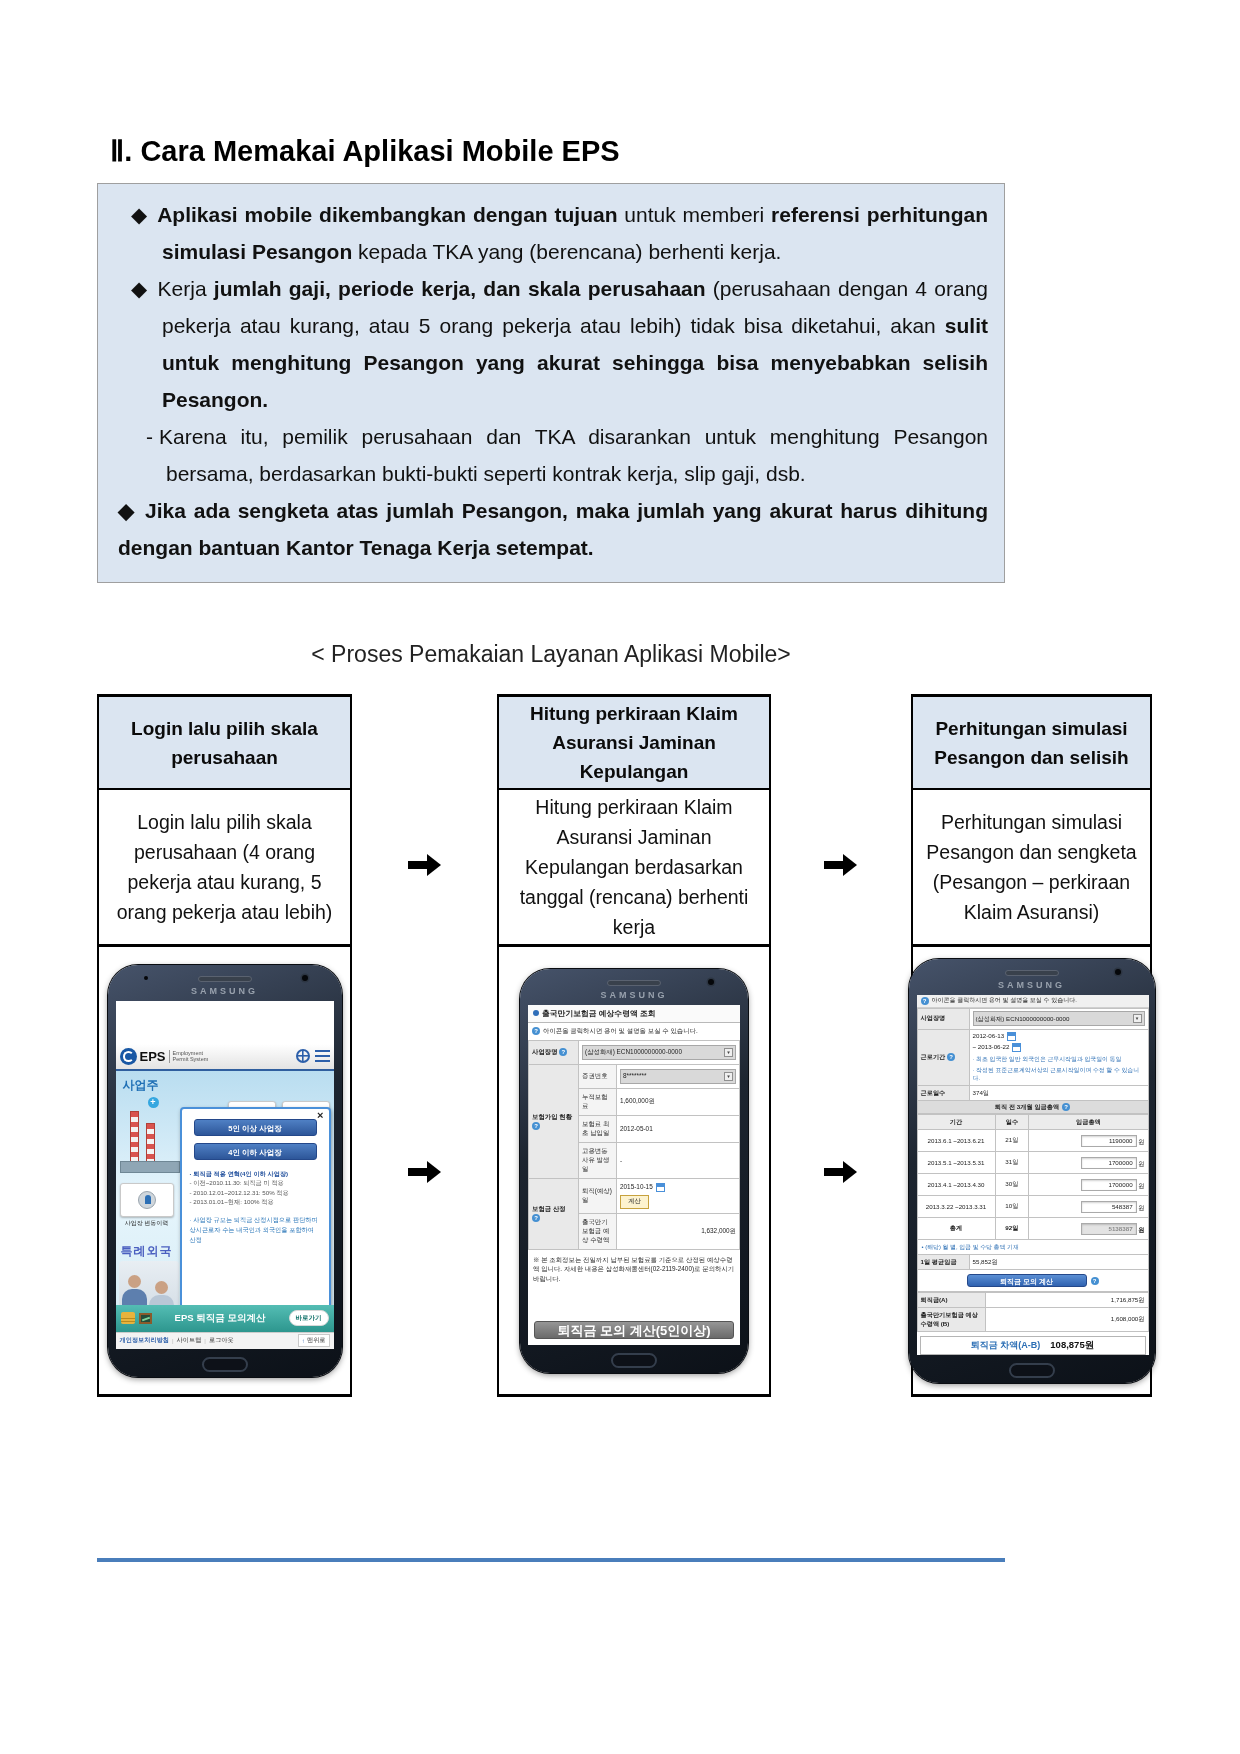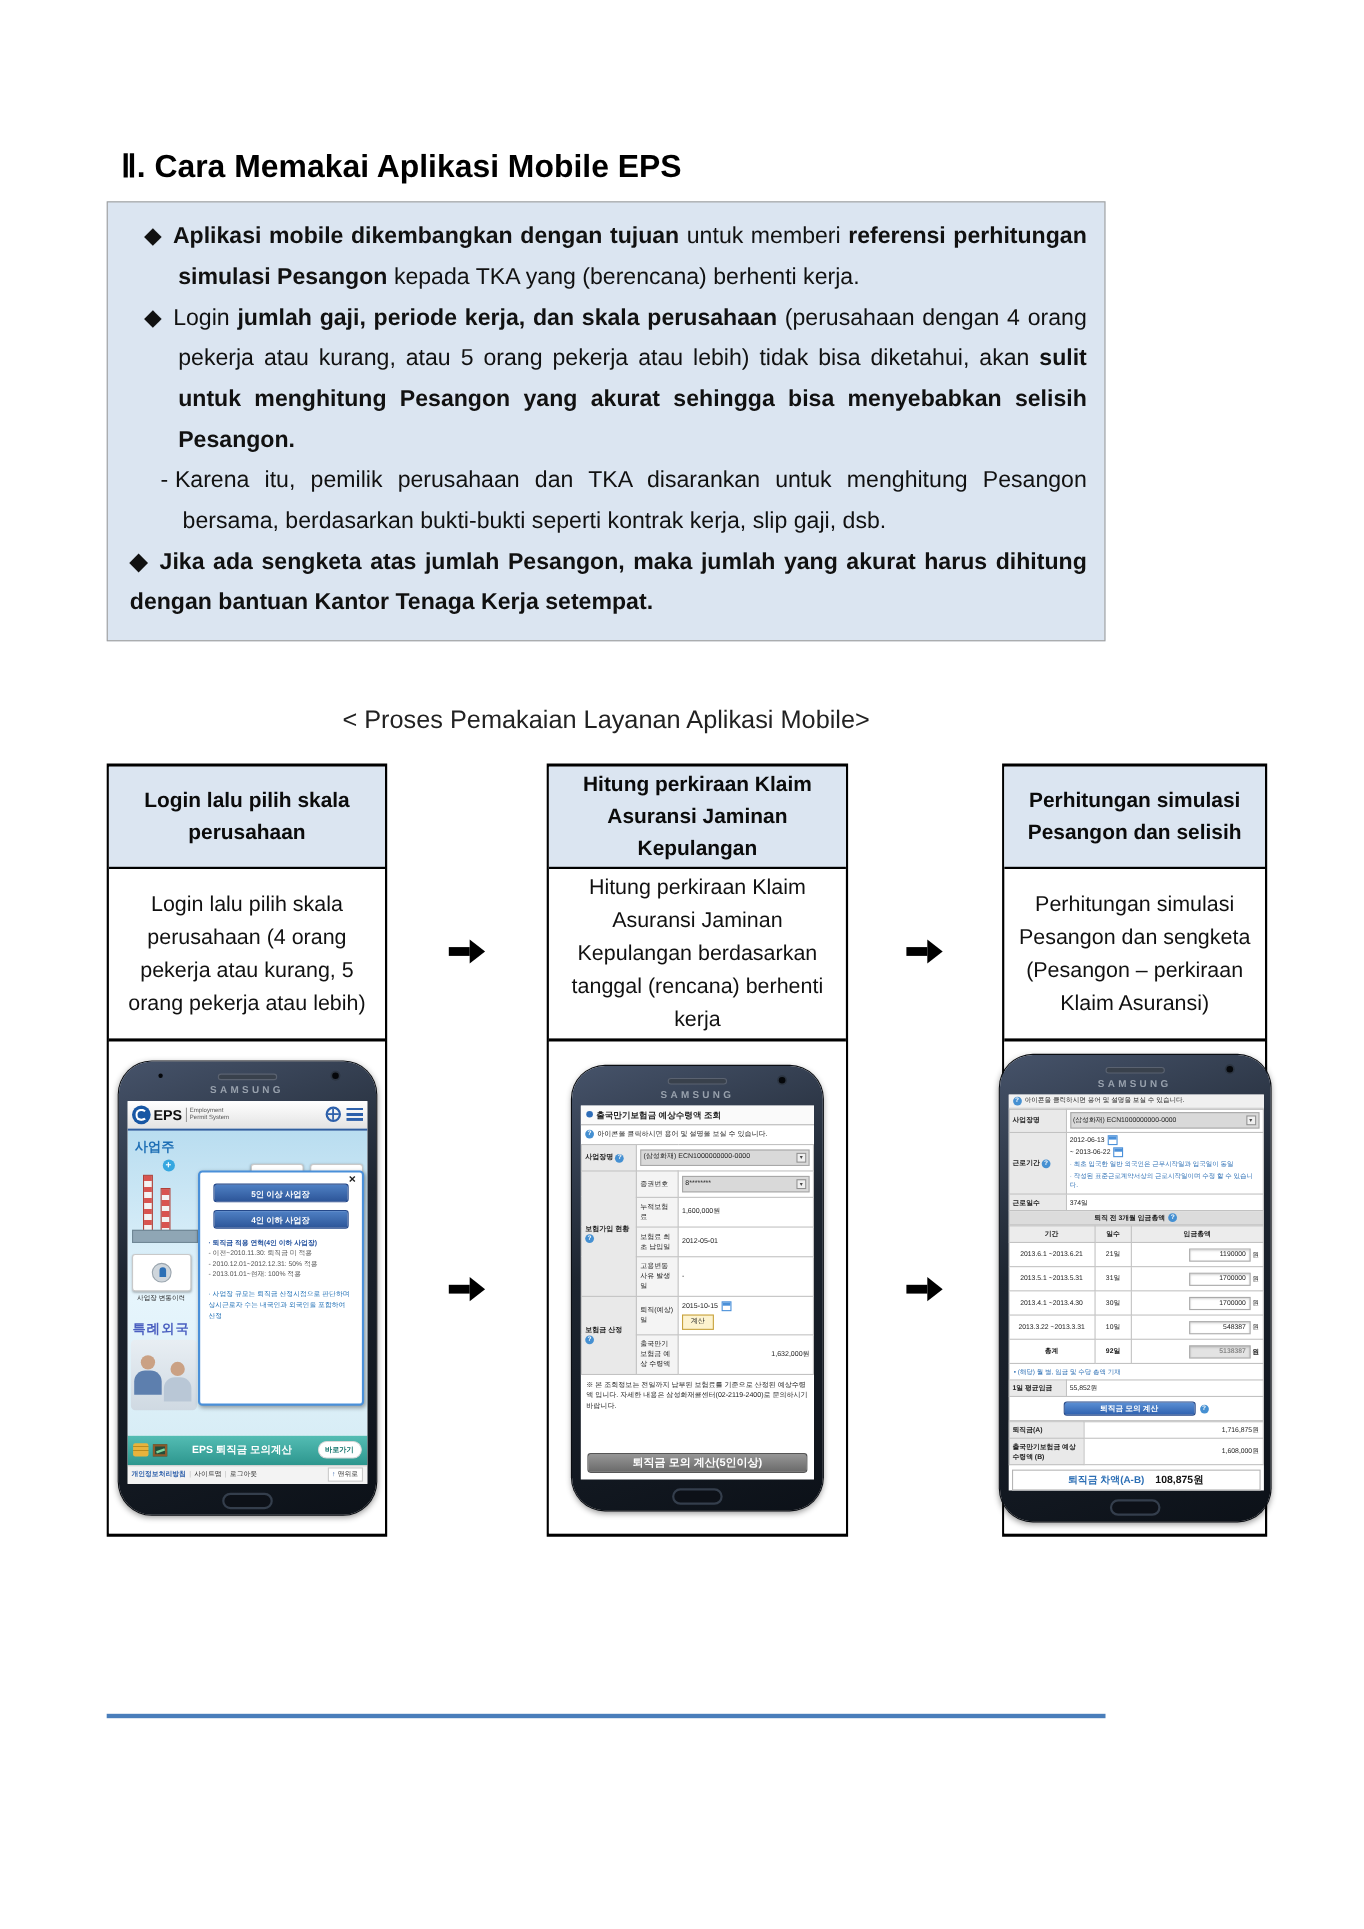--- a/index.html
+++ b/index.html
@@ -45,21 +45,21 @@
 .p1{width:234px;}.p2{width:228px;}.p3{width:246px;}
 .speaker{width:54px;height:6px;border-radius:3px;background:#39414c;border:1px solid #5a6270;margin:3px auto 0;}
 .cam{position:absolute;top:10px;right:34px;width:6px;height:6px;border-radius:50%;background:#05070a;box-shadow:0 0 0 1.5px #2c3542;}
 .cam2{position:absolute;top:11px;left:36px;width:4px;height:4px;border-radius:50%;background:#05070a;}
 .brand{text-align:center;color:#98a1ad;font-size:9px;font-weight:bold;letter-spacing:3px;margin:4px 0 5px;}
 .screen{background:#fff;overflow:hidden;margin:0 auto;}
 .home{position:absolute;bottom:5px;left:50%;transform:translateX(-50%);width:46px;height:15px;border-radius:8px;background:#0d1118;border:2px solid #343e4c;}
 
 
 .s1{width:218px;height:348px;display:flex;flex-direction:column;}
-.s1-head{height:27px;display:flex;align-items:center;padding:0 4px;background:linear-gradient(#ffffff,#e3e3e3);border-bottom:2px solid #2f5e9e;}
+.s1-head{height:27px;display:flex;align-items:center;padding:0 4px;background:linear-gradient(#ffffff,#e3e3e3);border-bottom:2px solid #2f5e9e;margin-top:43px;}
 .eps-logo{width:17px;height:17px;border-radius:50%;background:#1857a4;position:relative;flex:0 0 auto;}
 .eps-logo::after{content:"";position:absolute;left:3.5px;top:3.5px;width:7px;height:7px;border:2px solid #fff;border-radius:50%;border-right-color:transparent;}
 .eps-txt{font-size:13px;font-weight:bold;color:#0e0e0e;margin:0 3px;}
 .eps-sub{font-size:5.5px;line-height:6.5px;color:#555;border-left:1px solid #999;padding-left:3px;}
 .s1-hicons{margin-left:auto;display:flex;gap:5px;align-items:center;}
 .globe-ic{width:14px;height:14px;border-radius:50%;border:2px solid #2c5faa;
   background:linear-gradient(#2c5faa,#2c5faa) center/100% 1.6px no-repeat,linear-gradient(#2c5faa,#2c5faa) center/1.6px 100% no-repeat;}
 .menu-ic{width:15px;height:12px;background:repeating-linear-gradient(to bottom,#2c5faa 0 2.4px,transparent 2.4px 4.8px);}
 .s1-main{position:relative;flex:1;background:linear-gradient(180deg,#b9ddf0,#e6f5fc 55%,#d8edf6);overflow:hidden;}
 .owner{position:absolute;left:7px;top:6px;color:#1f6fb5;font-weight:bold;font-size:12px;display:flex;gap:3px;align-items:flex-end;flex-direction:column;}
@@ -124,21 +124,21 @@
 .ftab .slab{background:#f4f4f4;width:38px;}
 .selbox{display:flex;align-items:center;background:#d9d9d9;border:1px solid #a8a8a8;padding:2px 2px;gap:2px;}
 .selbox .v{flex:1;line-height:8px;}
 .drop{width:9px;height:9px;background:#efefef;border:1px solid #8f8f8f;font-size:4.6px;line-height:8px;text-align:center;color:#444;flex:0 0 auto;}
 .calbtn{display:inline-block;background:#fdf3cf;border:1px solid #c7a23e;padding:1.5px 7px;font-size:6.4px;margin-top:3px;}
 .calic{display:inline-block;width:9px;height:9px;background:#fff;border:1px solid #4a90d9;position:relative;vertical-align:middle;margin-left:3px;}
 .calic::before{content:"";position:absolute;left:0;top:0;right:0;height:3px;background:#4a90d9;}
 .num{text-align:right;padding-right:8px;}
 .s2-note{padding:5px 5px;line-height:9.5px;flex:0 0 auto;}
 .s2-btn{margin:auto 6px 6px;height:18px;border-radius:3px;background:linear-gradient(#969696,#6a6a6a);border:1px solid #565656;
-  color:#fff;font-weight:bold;font-size:10px;text-align:center;line-height:17px;flex:0 0 auto;}
+  color:#fff;font-weight:bold;font-size:13px;text-align:center;line-height:17px;flex:0 0 auto;}
 
 
 .s3{width:232px;height:360px;display:flex;flex-direction:column;font-size:6.2px;color:#222;}
 .s3-hint{height:13px;background:#f0f0f0;border-bottom:1px solid #cfcfcf;display:flex;align-items:center;gap:3px;padding:0 4px;font-size:6px;flex:0 0 auto;}
 .wtab{width:100%;border-collapse:collapse;}
 .wtab td,.wtab th{border:1px solid #c2c2c2;padding:2.5px 3px;vertical-align:middle;}
 .wtab .glab{background:#e9e9e9;font-weight:bold;width:52px;}
 .wtab .glab.w68{width:68px;}
 .bluenote{color:#2c6fb5;line-height:8.5px;margin-top:2.5px;font-size:5.9px;}
 .dline{margin-bottom:2px;}
@@ -162,21 +162,21 @@
 </style>
 </head>
 <body>
 
 <div class="page">
 
   <h1 class="title">Ⅱ. Cara Memakai Aplikasi Mobile EPS</h1>
 
   <div class="info-box">
     <p class="ib-item"><span class="bullet">◆</span><strong>Aplikasi mobile dikembangkan dengan tujuan</strong><span> untuk memberi </span><strong>referensi perhitungan simulasi Pesangon</strong><span> kepada TKA yang (berencana) berhenti kerja.</span></p>
-    <p class="ib-item"><span class="bullet">◆</span><span>Login </span><strong>jumlah gaji, periode kerja, dan skala perusahaan</strong><span> (perusahaan dengan 4 orang pekerja atau kurang, atau 5 orang pekerja atau lebih) tidak bisa diketahui, akan </span><strong>sulit untuk menghitung Pesangon yang akurat sehingga bisa menyebabkan selisih Pesangon.</strong></p>
+    <p class="ib-item"><span class="bullet">◆</span><span>Kerja </span><strong>jumlah gaji, periode kerja, dan skala perusahaan</strong><span> (perusahaan dengan 4 orang pekerja atau kurang, atau 5 orang pekerja atau lebih) tidak bisa diketahui, akan </span><strong>sulit untuk menghitung Pesangon yang akurat sehingga bisa menyebabkan selisih Pesangon.</strong></p>
     <p class="ib-item dash"><span class="bullet">-</span><span>Karena itu, pemilik perusahaan dan TKA disarankan untuk menghitung Pesangon bersama, berdasarkan bukti-bukti seperti kontrak kerja, slip gaji, dsb.</span></p>
     <p class="ib-item flat"><span class="bullet">◆</span><strong>Jika ada sengketa atas jumlah Pesangon, maka jumlah yang akurat harus dihitung dengan bantuan Kantor Tenaga Kerja setempat.</strong></p>
   </div>
 
   <div class="caption">&lt; Proses Pemakaian Layanan Aplikasi Mobile&gt;</div>
 
   <div class="flow">
 
     <div class="col col1">
       <div class="col-header">Login lalu pilih skala perusahaan</div>

